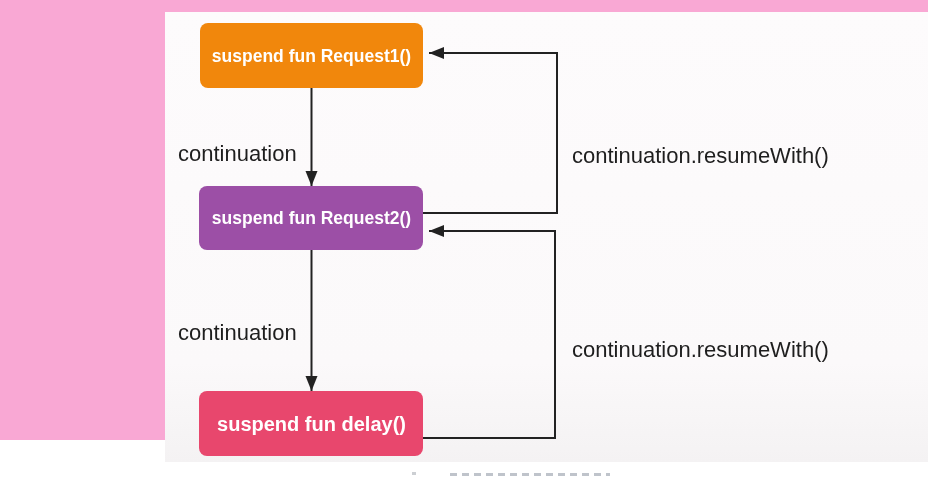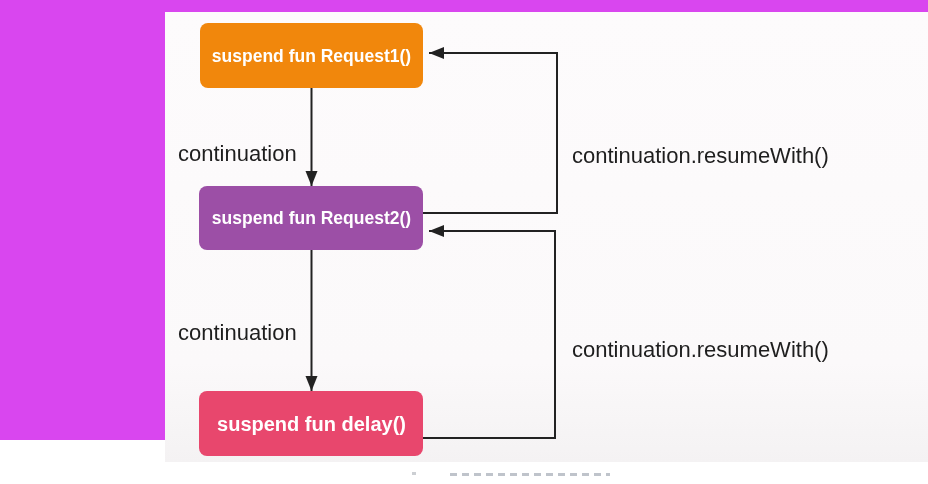--- a/index.html
+++ b/index.html
@@ -8,21 +8,21 @@
     background: #ffffff;
     width: 928px;
     height: 484px;
     overflow: hidden;
     font-family: "Liberation Sans", sans-serif;
   }
   .stage {
     position: relative;
     width: 928px;
     height: 440px;
-    background: #d946ef;
+    background: #f9a8d4;
   }
   
   .video-frame {
     position: absolute;
     left: 165px;
     top: 12px;
     width: 763px;
     height: 450px;
     background: linear-gradient(180deg, #fdfbfc 0%, #fbf9fa 78%, #f4f2f3 100%);
   }

